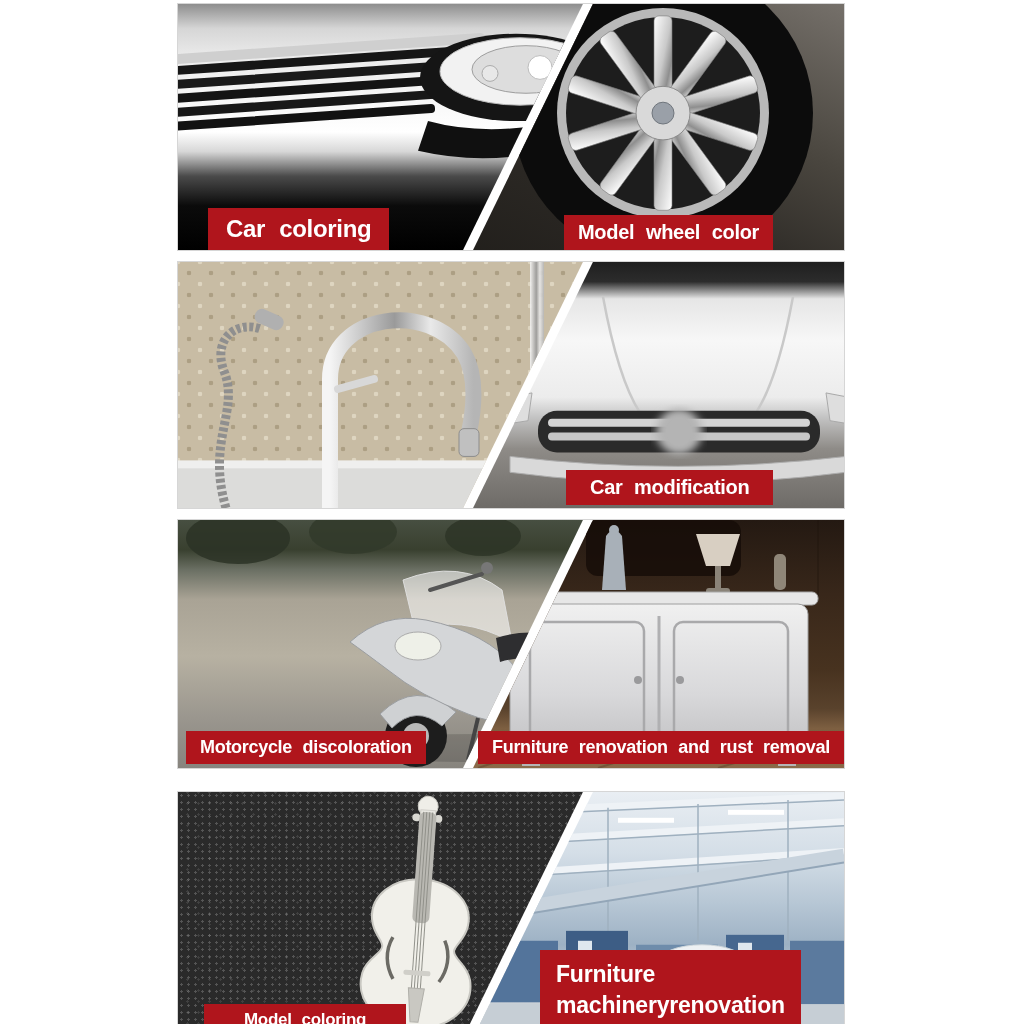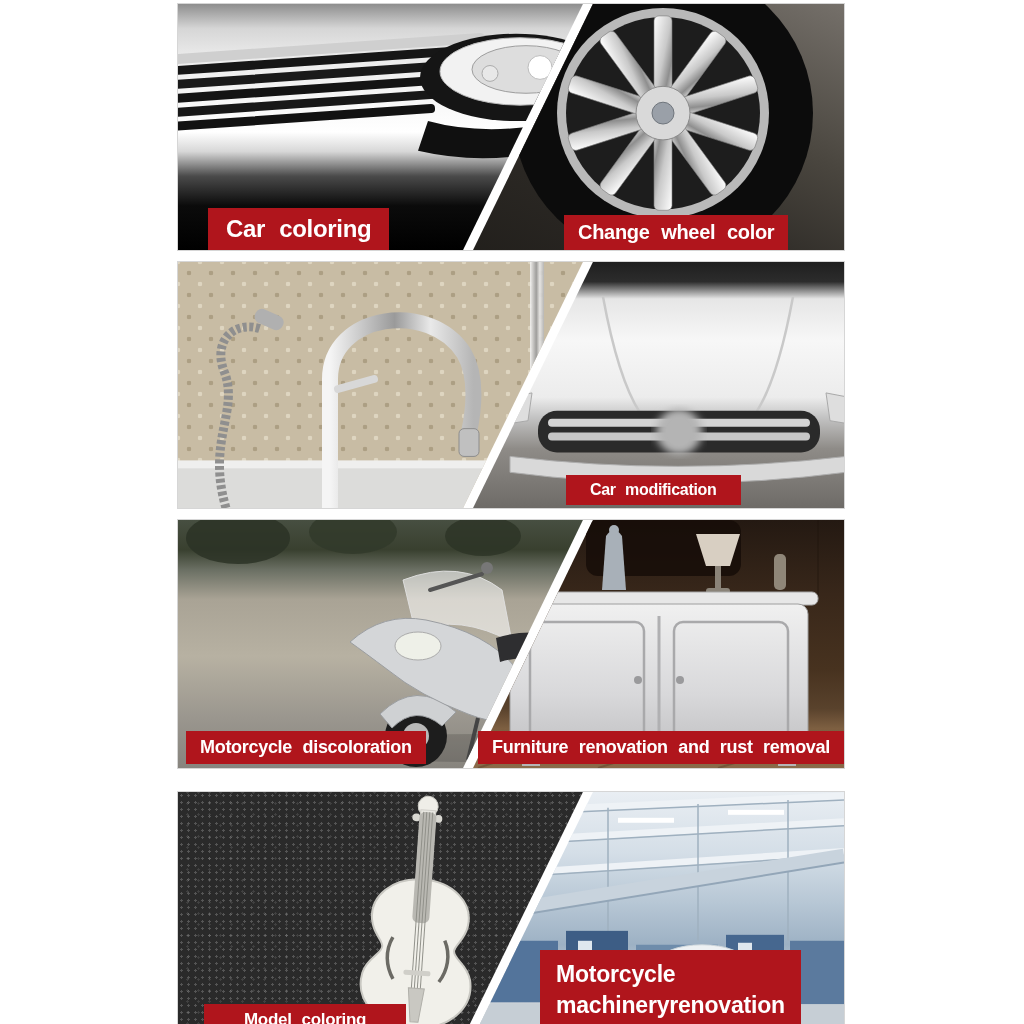--- a/index.html
+++ b/index.html
@@ -12,21 +12,21 @@
   .r4{height:246px;}
   .p{position:absolute;inset:0;}
   .pl{clip-path:polygon(0 0,60.8% 0,42.8% 100%,0 100%);}
   .pr{clip-path:polygon(62.3% 0,100% 0,100% 100%,44.3% 100%);}
   .p svg{position:absolute;inset:0;width:100%;height:100%;}
   .lbl{position:absolute;background:#b0151c;color:#ffffff;font-weight:700;white-space:nowrap;
        letter-spacing:-0.3px;word-spacing:.32em;padding:6px 14px;line-height:1.15;z-index:5;}
   #l1a{left:30px;bottom:0;font-size:24px;padding:7px 18px;}
   #l1b{left:386px;bottom:0;font-size:20px;}
   #l2a{left:31px;bottom:3px;font-size:20px;}
-  #l2b{left:388px;bottom:3px;font-size:16px;padding:6px 24px;}
+  #l2b{left:388px;bottom:3px;font-size:20px;padding:6px 24px;}
   #l3a{left:8px;bottom:4px;font-size:18px;}
   #l3b{right:0;bottom:4px;font-size:18px;}
   #l4a{left:26px;bottom:2px;font-size:17px;padding:6px 40px;margin-top:45px;}
   #l4b{left:362px;bottom:8px;font-size:23px;line-height:1.35;padding:9px 16px;letter-spacing:-0.2px;}
   #l4b span{display:block;}
   
   .ph-carfront{background:linear-gradient(180deg,#8e8e8e 0%,#d6d6d6 10%,#ececec 22%,#f8f8f8 40%,
                #ffffff 52%,#d7d7d7 60%,#4a4a4a 70%,#0b0b0b 82%,#000 100%);}
   .ph-wheel{background:linear-gradient(205deg,#75706a 0%,#4a463f 30%,#2b2824 55%,#181613 100%);}
   .ph-bath{background-color:#c8bca4;background-image:
@@ -114,21 +114,21 @@
             </g>
           <g transform="rotate(324)">
               <rect x="-9" y="-98" width="18" height="86" rx="5" fill="url(#chr)" stroke="#7c7c7c" stroke-width=".6"></rect>
             </g>
           <circle r="27" fill="#d9d9d9" stroke="#8a8a8a"></circle>
           <circle r="11" fill="#9aa0a8" stroke="#6f757c"></circle>
         </g>
       </svg>
     </div>
     <div class="lbl" id="l1a">Car coloring</div>
-    <div class="lbl" id="l1b">Change wheel color</div>
+    <div class="lbl" id="l1b">Model wheel color</div>
   </div>
 
   <div class="r r2">
     <div class="p pl ph-bath">
       <svg viewBox="0 0 666 248" preserveAspectRatio="none">
         <defs>
           <linearGradient id="sil" x1="0" y1="0" x2="1" y2="0">
             <stop offset="0" stop-color="#f5f5f5"></stop>
               <stop offset=".45" stop-color="#9a9a9a"></stop>
             <stop offset=".7" stop-color="#e9e9e9"></stop>
@@ -293,18 +293,18 @@
             <rect x="444" y="200" width="9" height="9"></rect>
             <rect x="600" y="196" width="9" height="9"></rect>
           </g>
         <rect x="270" y="214" width="396" height="34" fill="#c6ced5"></rect>
         <ellipse cx="524" cy="172" rx="44" ry="18" fill="#eef1f3" stroke="#cdd5da"></ellipse>
         <rect x="480" y="170" width="88" height="78" rx="26" fill="#f5f7f8" stroke="#cdd5da"></rect>
       </svg>
     </div>
     <div class="lbl" id="l4a">Model coloring</div>
     <div class="lbl" id="l4b">
-      <span>Motorcycle</span>
+      <span>Furniture</span>
       <span>machineryrenovation</span>
     </div>
   </div>
 
 </div>
 
 </body></html>

